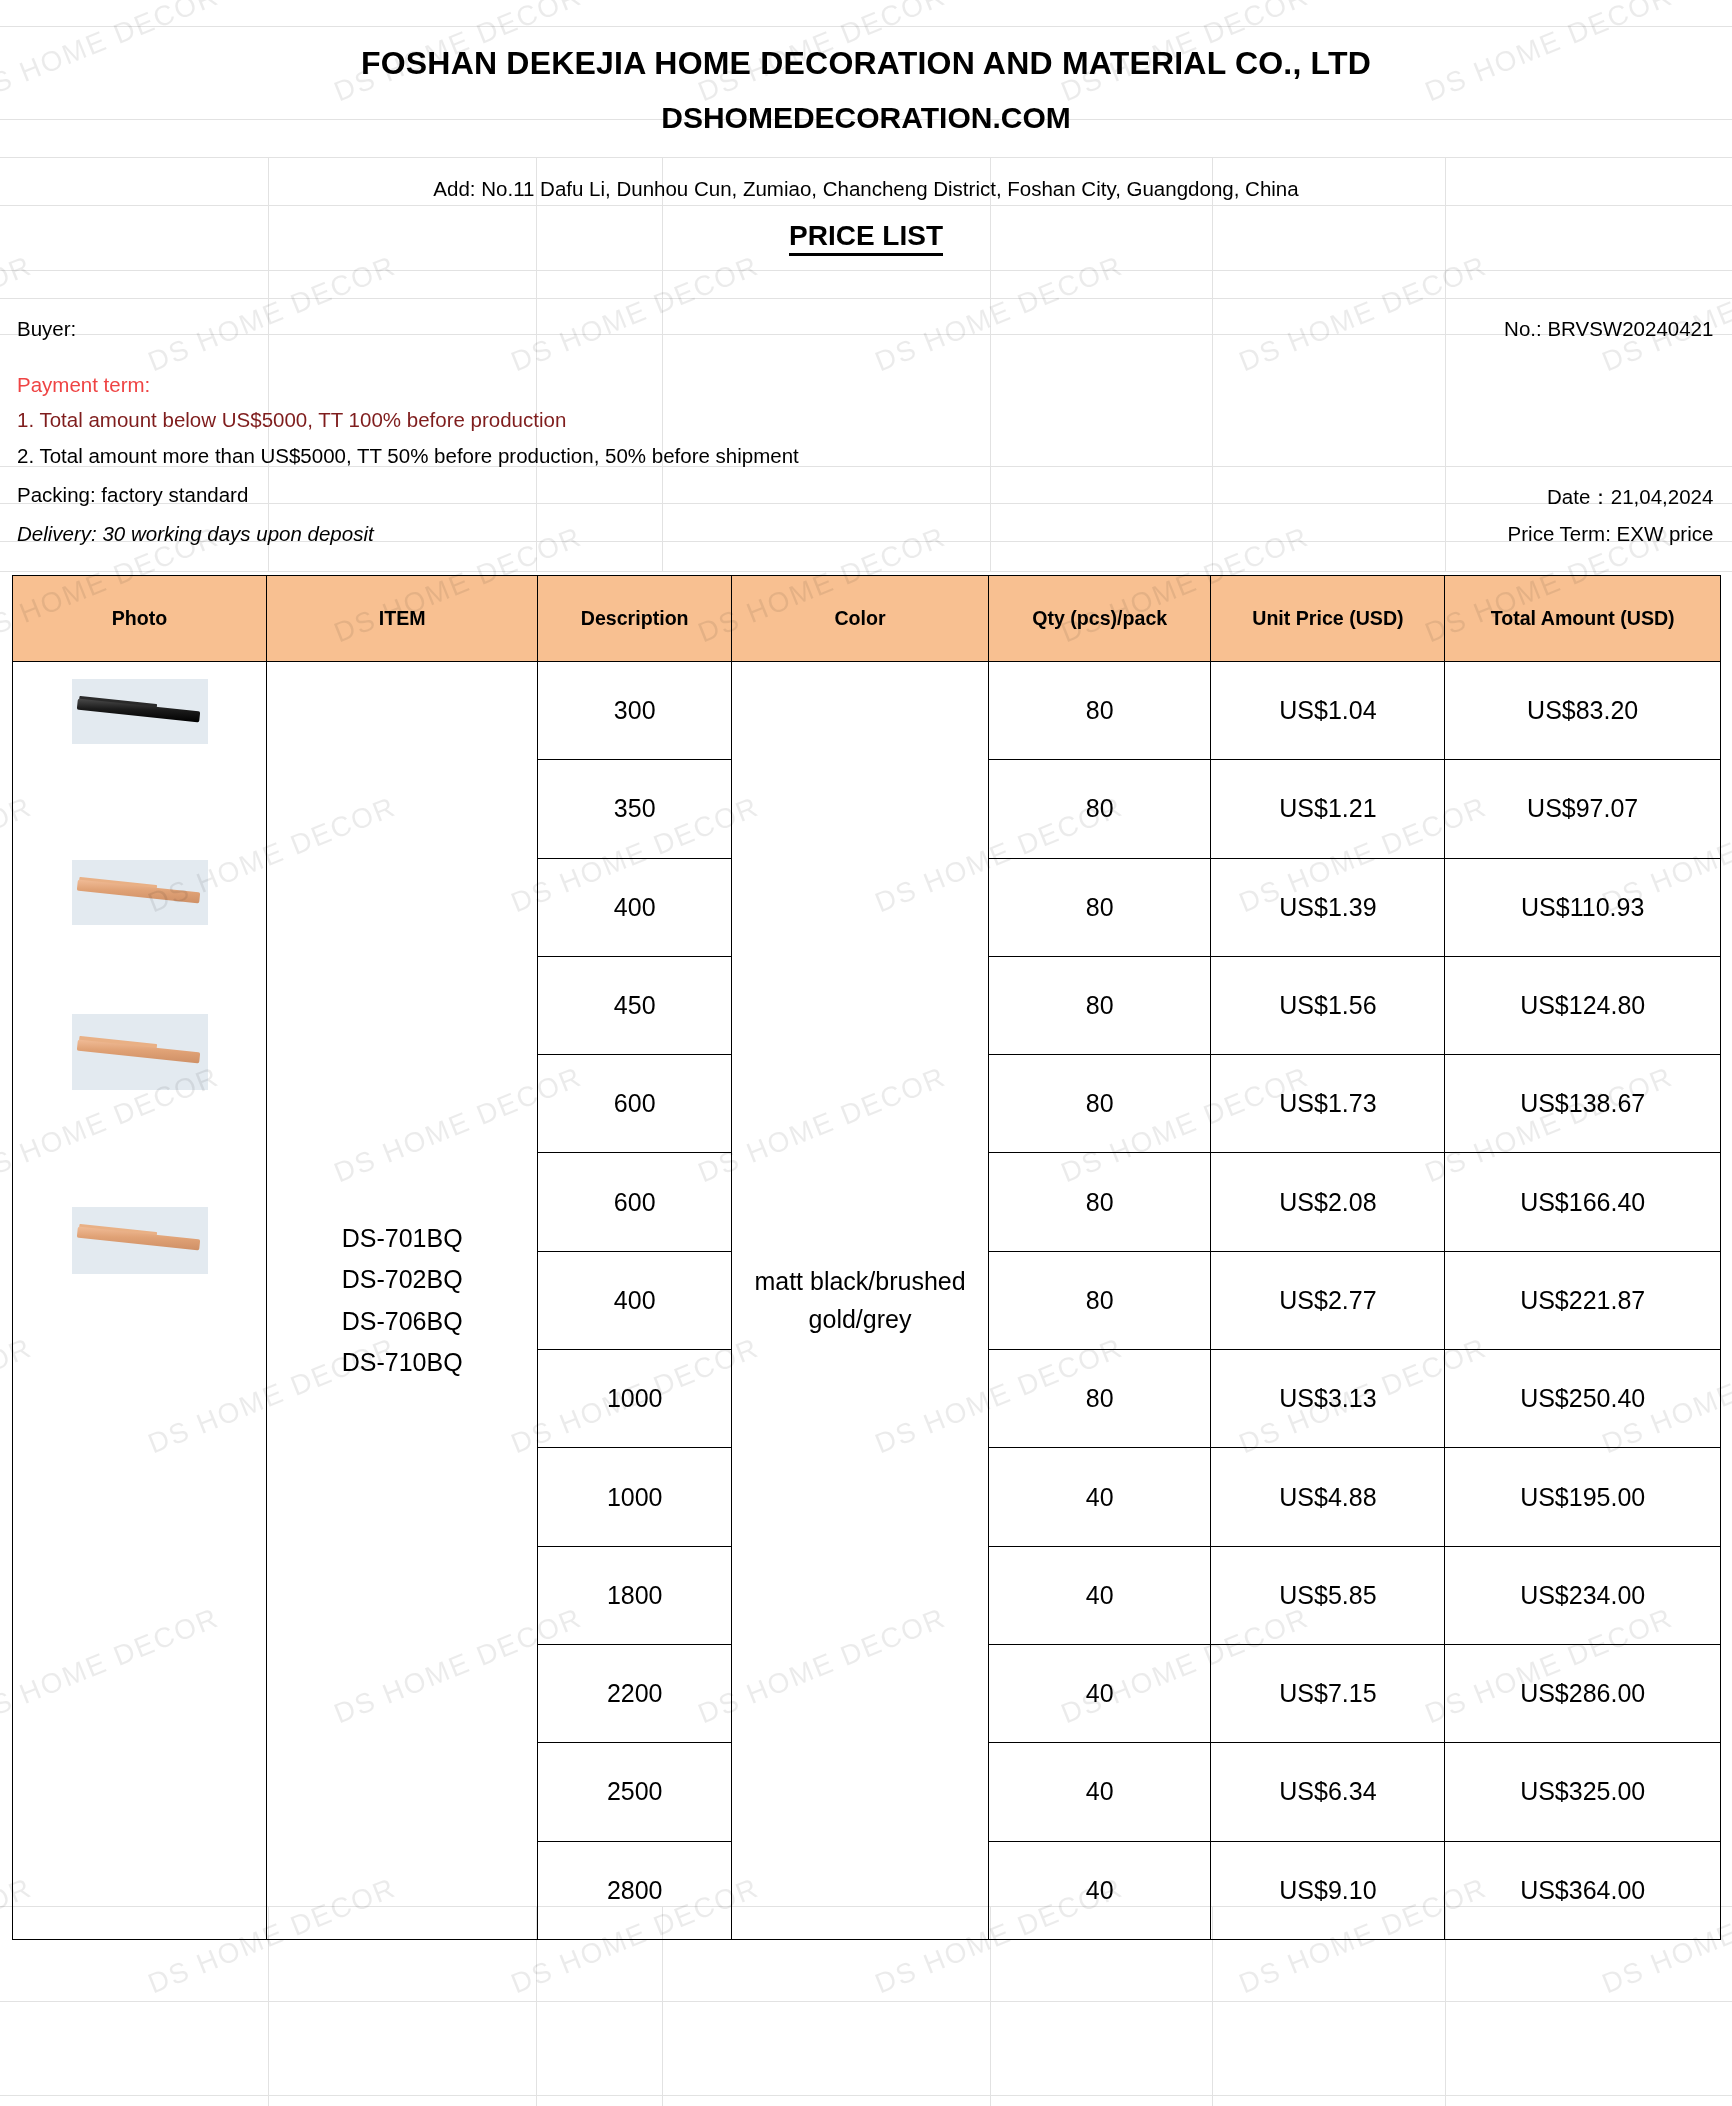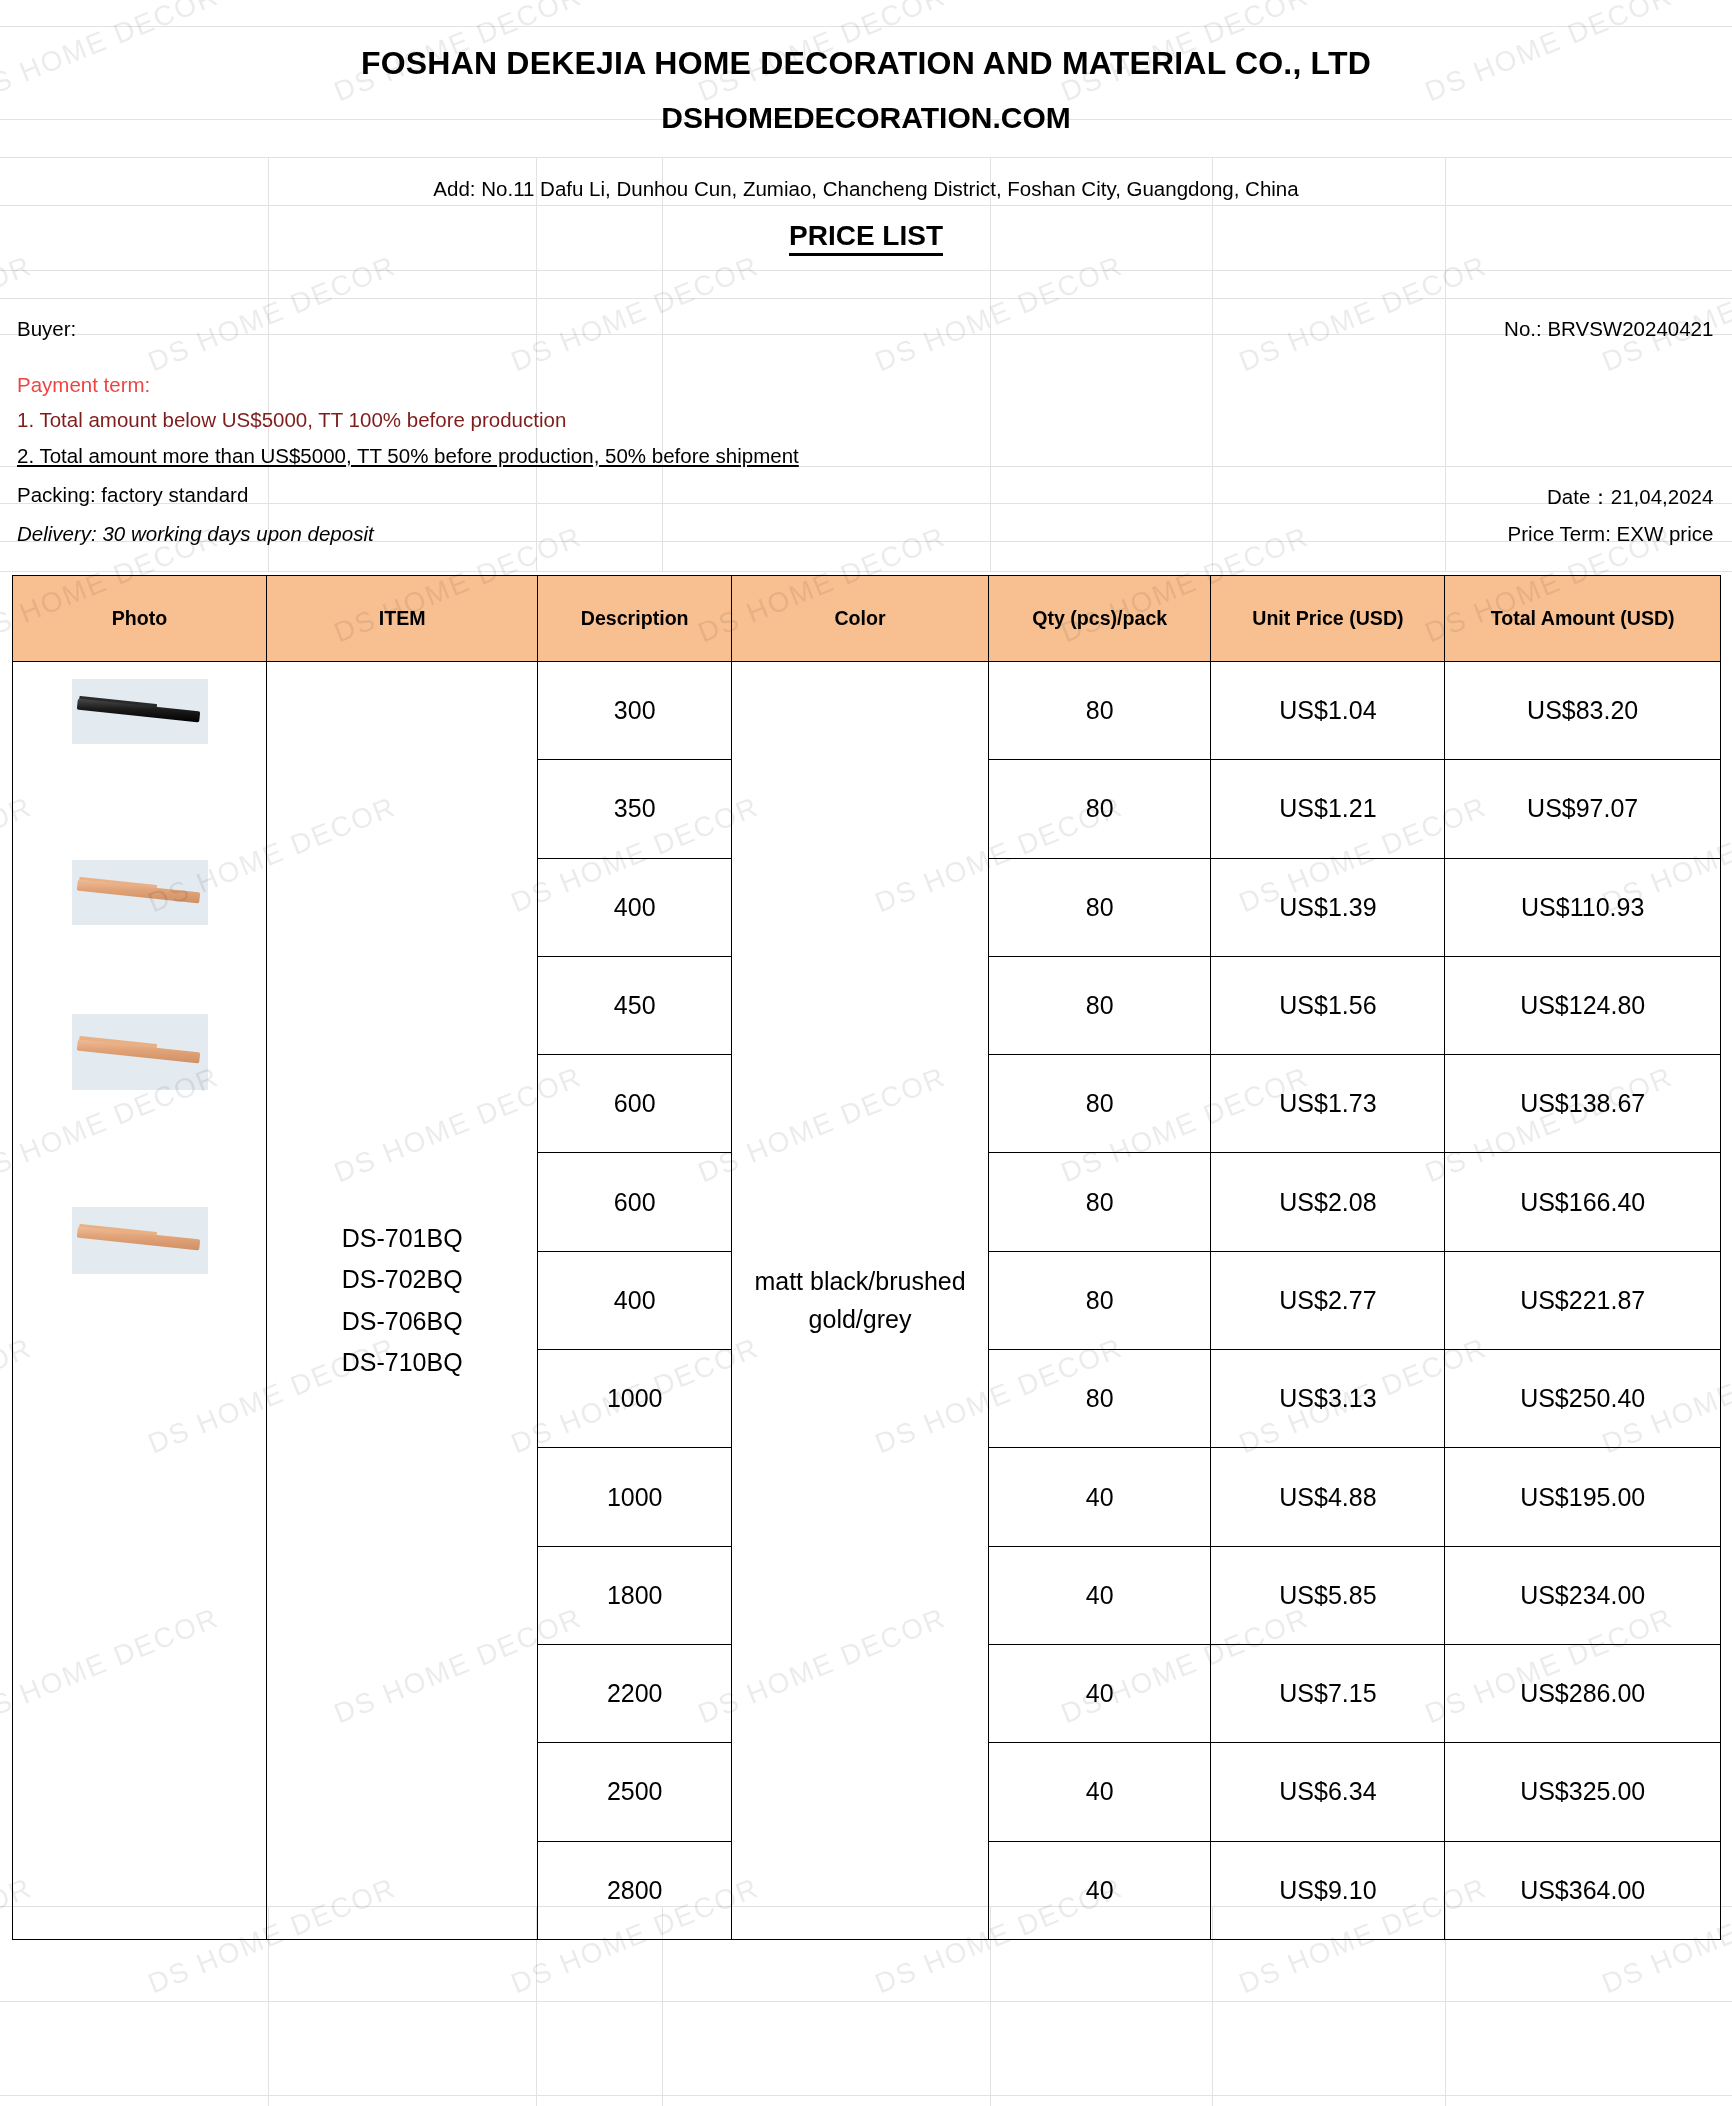--- a/index.html
+++ b/index.html
@@ -62,21 +62,21 @@
     position: absolute; left: 0; top: 220px; width: 1732px;
     text-align: center; font-size: 28px; font-weight: bold; color: #000;
   }
   .doc-title span { border-bottom: 3.7px solid #000; padding-bottom: 1.9px; }
 
   .buyer-label { position: absolute; left: 17px; top: 317px; font-size: 20.5px; color: #000; }
   .doc-no { position: absolute; right: 18.6px; top: 317px; font-size: 20.5px; color: #000; }
 
   .pay-title { position: absolute; left: 17px; top: 373px; font-size: 20.5px; color: #ef4444; }
   .pay-l1    { position: absolute; left: 17px; top: 408px; font-size: 20.5px; color: #7f1d1d; }
-  .pay-l2    { position: absolute; left: 17px; top: 444px; font-size: 20.5px; color: #000; text-decoration: underline; }
+  .pay-l2    { position: absolute; left: 17px; top: 444px; font-size: 20.5px; color: #000; }
 
   .packing  { position: absolute; left: 17px; top: 483px; font-size: 20.5px; color: #000; }
   .delivery { position: absolute; left: 17px; top: 522px; font-size: 20.5px; color: #000; font-style: italic; }
   .date-txt  { position: absolute; right: 18.6px; top: 483px; font-size: 20.5px; color: #000; }
   .price-term{ position: absolute; right: 18.6px; top: 522px; font-size: 20.5px; color: #000; }
 
   
   #price-table {
     position: absolute;
     left: 12px;

